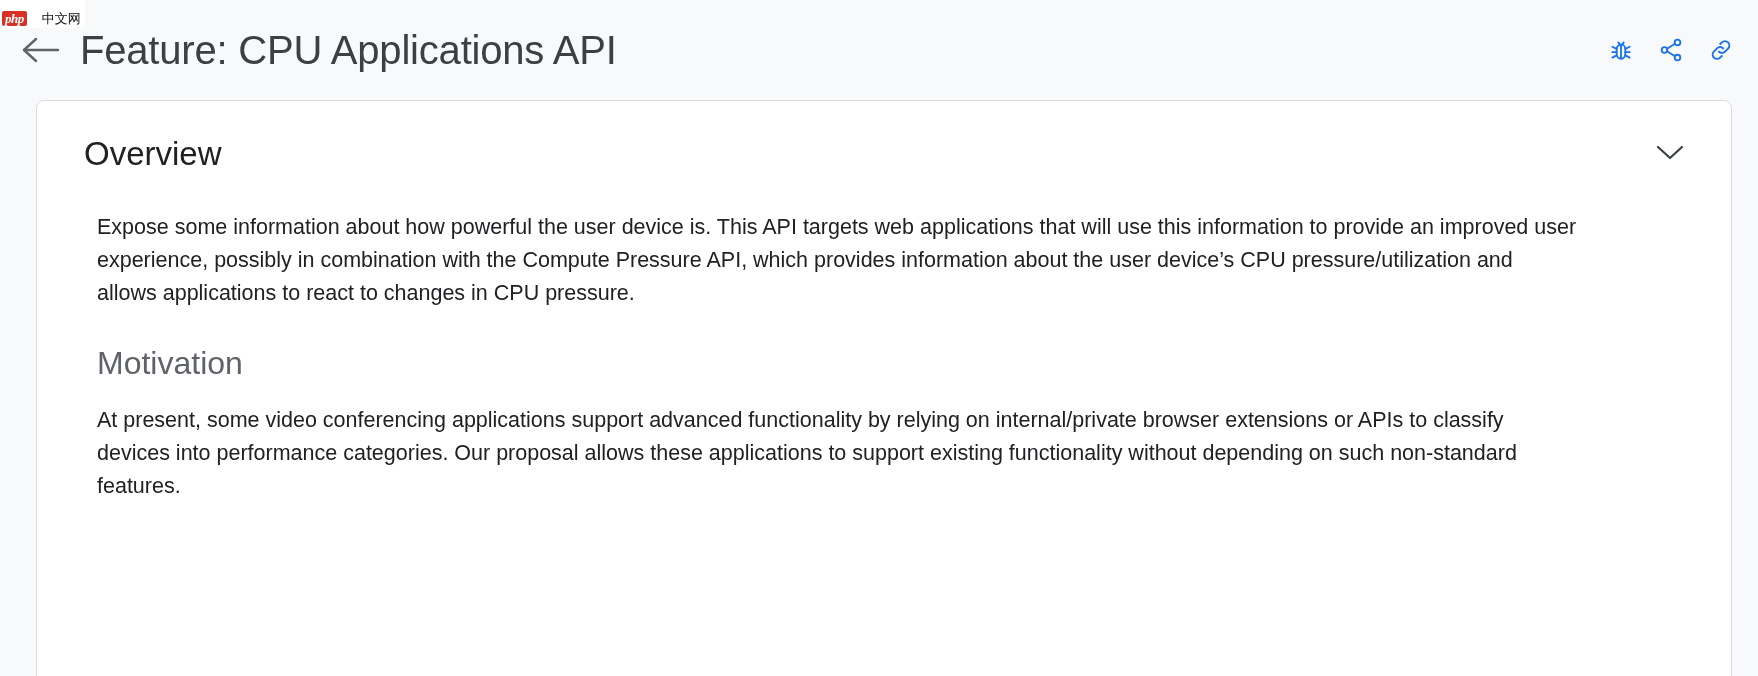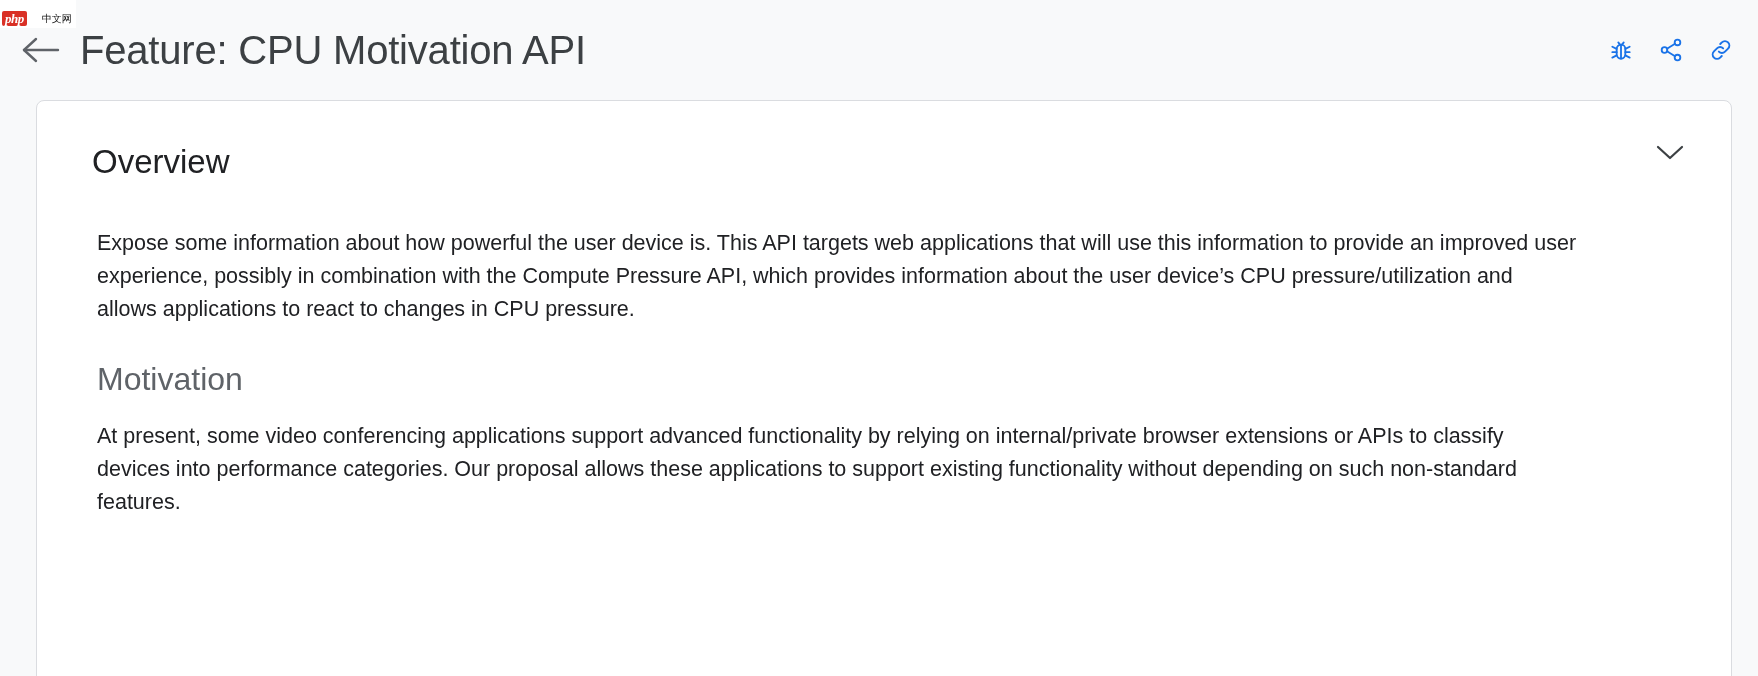--- a/index.html
+++ b/index.html
@@ -32,21 +32,21 @@
     font-family: "Liberation Serif", serif;
     font-style: italic;
     font-weight: bold;
     font-size: 13px;
     line-height: 13px;
     padding: 1px 3px 1px 3px;
     border-radius: 2px;
     letter-spacing: -0.5px;
   }
   .wm-text {
-    font-size: 10px;
+    font-size: 13px;
     color: #111111;
     font-family: "DejaVu Sans", sans-serif;
     line-height: 15px;
   }
 
   
   .page-header {
     position: relative;
     height: 100px;
     display: flex;
@@ -103,21 +103,21 @@
   .card-head {
     display: flex;
     align-items: flex-start;
     justify-content: space-between;
   }
   .section-title {
     font-size: 33px;
     font-weight: 400;
     color: #202124;
     line-height: 40px;
-    margin: 11px;
+    margin: 3px;
   }
   .chevron {
     width: 34px;
     height: 34px;
     display: flex;
     align-items: center;
     justify-content: center;
     color: #3c4043;
     cursor: pointer;
     margin-top: 4px;
@@ -154,21 +154,21 @@
 
 <div class="page-header">
 
   <div class="back-arrow">
     <svg width="40" height="30" viewBox="0 0 40 30" fill="none" stroke="currentColor" stroke-width="2.4" stroke-linecap="round" stroke-linejoin="round">
       <line x1="37" y1="15" x2="3" y2="15"></line>
       <polyline points="15,4 3,15 15,26"></polyline>
     </svg>
   </div>
 
-  <h1 class="page-title">Feature: CPU Motivation API</h1>
+  <h1 class="page-title">Feature: CPU Applications API</h1>
 
   <div class="header-actions">
 
     <div class="icon-btn">
       <svg width="26" height="26" viewBox="0 0 24 24" fill="none" stroke="currentColor" stroke-width="1.7" stroke-linecap="round" stroke-linejoin="round">
         <rect x="8" y="7" width="8" height="13" rx="4"></rect>
         <line x1="12" y1="7" x2="12" y2="20"></line>
         <line x1="9.5" y1="5" x2="11" y2="7"></line>
         <line x1="14.5" y1="5" x2="13" y2="7"></line>
         <line x1="8" y1="11" x2="4" y2="9"></line>

